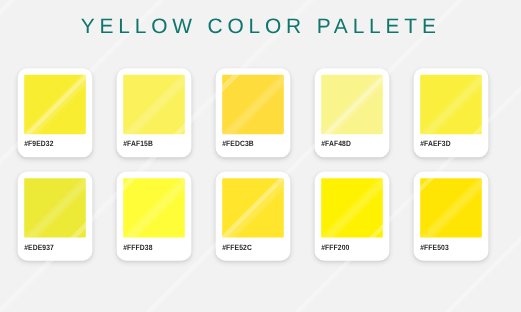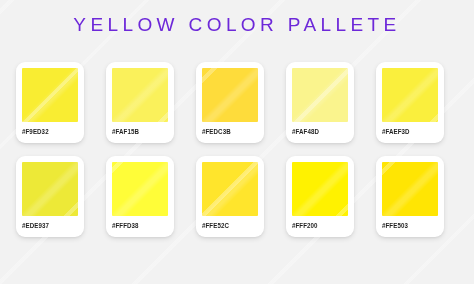--- a/index.html
+++ b/index.html
@@ -35,21 +35,21 @@
   }
 
   .page-title {
     position: absolute;
     top: 14px;
     left: 0;
     width: 474px;
     text-align: center;
     font-size: 19px;
     letter-spacing: 4.4px;
-    color: #6d28d9;
+    color: #0f766e;
     font-weight: 400;
     font-family: "Liberation Sans", sans-serif;
     white-space: nowrap;
     z-index: 4;
   }
 
   .palette-grid {
     position: absolute;
     top: 62px;
     left: 16px;

